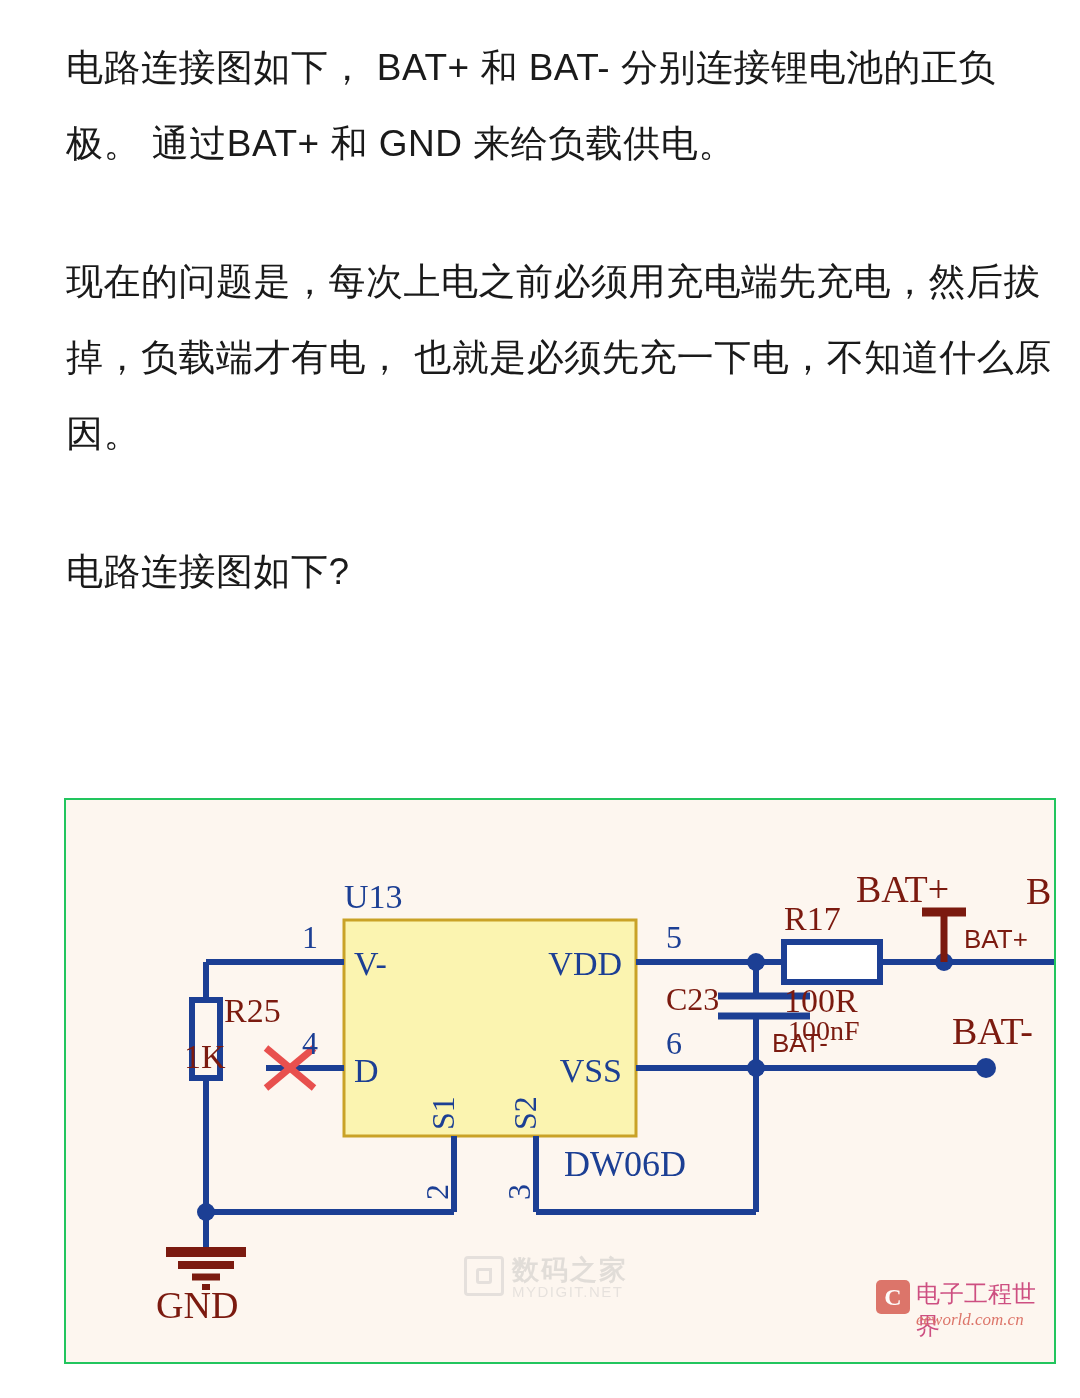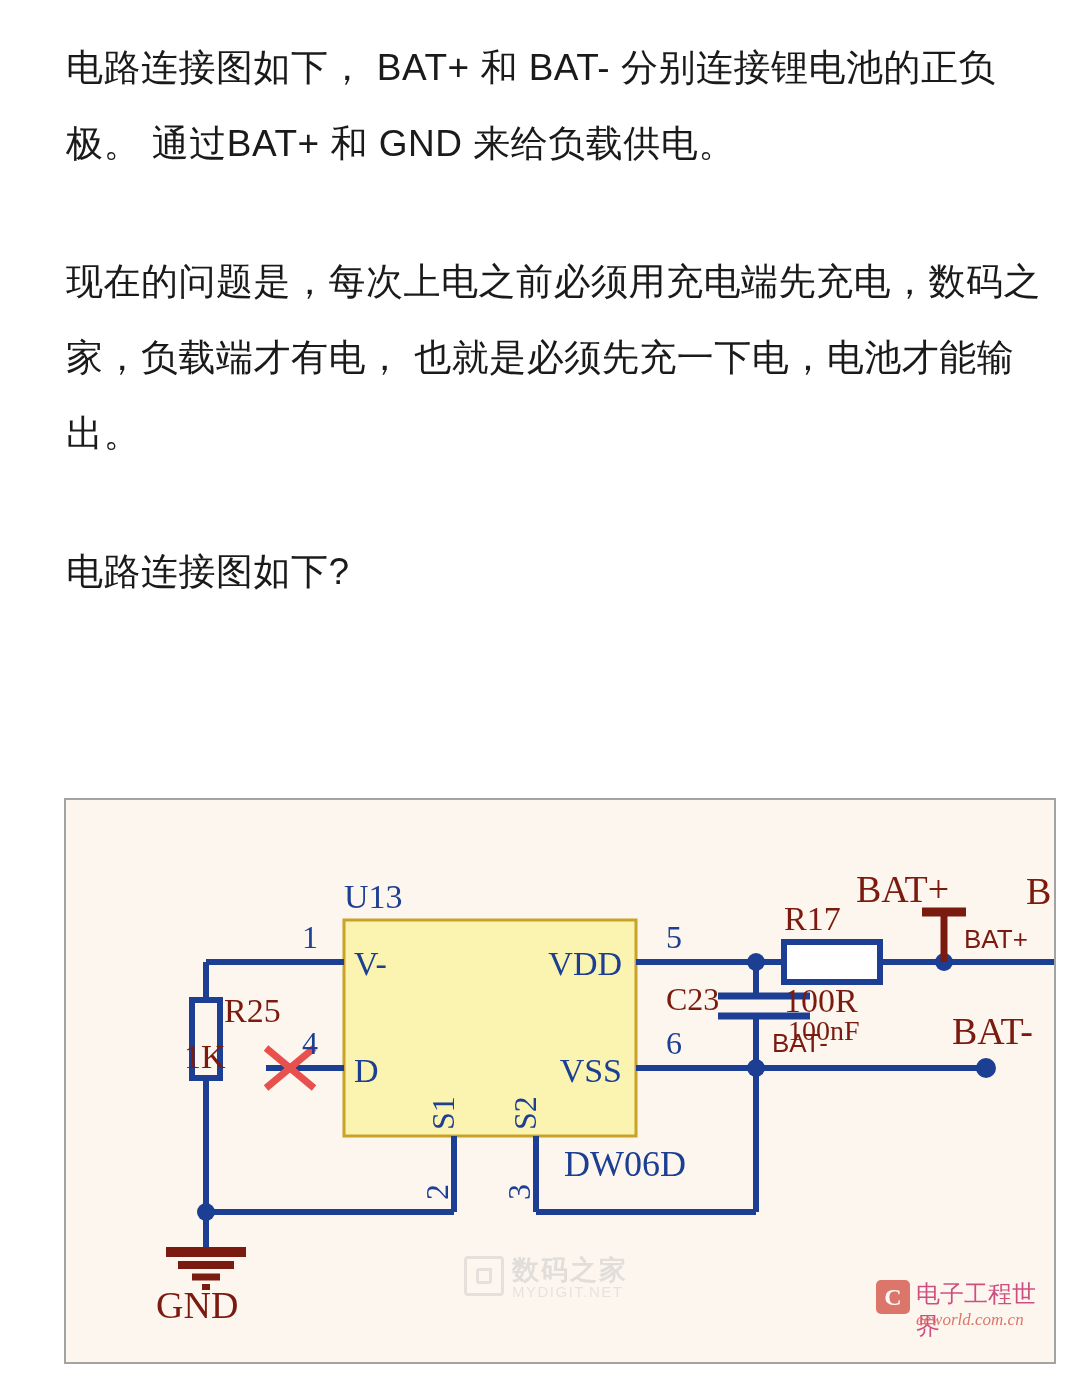--- a/index.html
+++ b/index.html
@@ -39,21 +39,21 @@
   .para.p3 { margin-top: 62px; }
 
   
   .schematic {
     position: absolute;
     left: 44px;
     top: 798px;
     width: 992px;
     height: 566px;
     background: #fdf6ef;
-    border: 2px solid #a3a3a3;
+    border: 2px solid #22c55e;
     box-sizing: border-box;
     overflow: hidden;
   }
   .schematic svg {
     display: block;
   }
   .wm1 {
     position: absolute;
     left: 398px;
     top: 452px;
@@ -141,21 +141,21 @@
     font-family: Liberation Serif, serif;
   }
 </style>
 </head>
 <body>
 
 <div class="page">
 
   <div class="article">
     <p class="para p1">电路连接图如下， BAT+ 和 BAT- 分别连接锂电池的正负极。 通过BAT+ 和 GND 来给负载供电。</p>
-    <p class="para p2">现在的问题是，每次上电之前必须用充电端先充电，数码之家，负载端才有电， 也就是必须先充一下电，电池才能输出。</p>
+    <p class="para p2">现在的问题是，每次上电之前必须用充电端先充电，然后拔掉，负载端才有电， 也就是必须先充一下电，不知道什么原因。</p>
     <p class="para p3">电路连接图如下?</p>
   </div>
 
   <div class="schematic">
     <svg width="988" height="562" viewBox="0 0 988 562" xmlns="http://www.w3.org/2000/svg">
 
       <rect x="278" y="120" width="292" height="216" fill="#fbf4b0" stroke="#c9a227" stroke-width="3"></rect>
 
       <line x1="140" y1="162" x2="278" y2="162" stroke="#1c3f94" stroke-width="6"></line>
       <line x1="200" y1="268" x2="278" y2="268" stroke="#1c3f94" stroke-width="6"></line>

